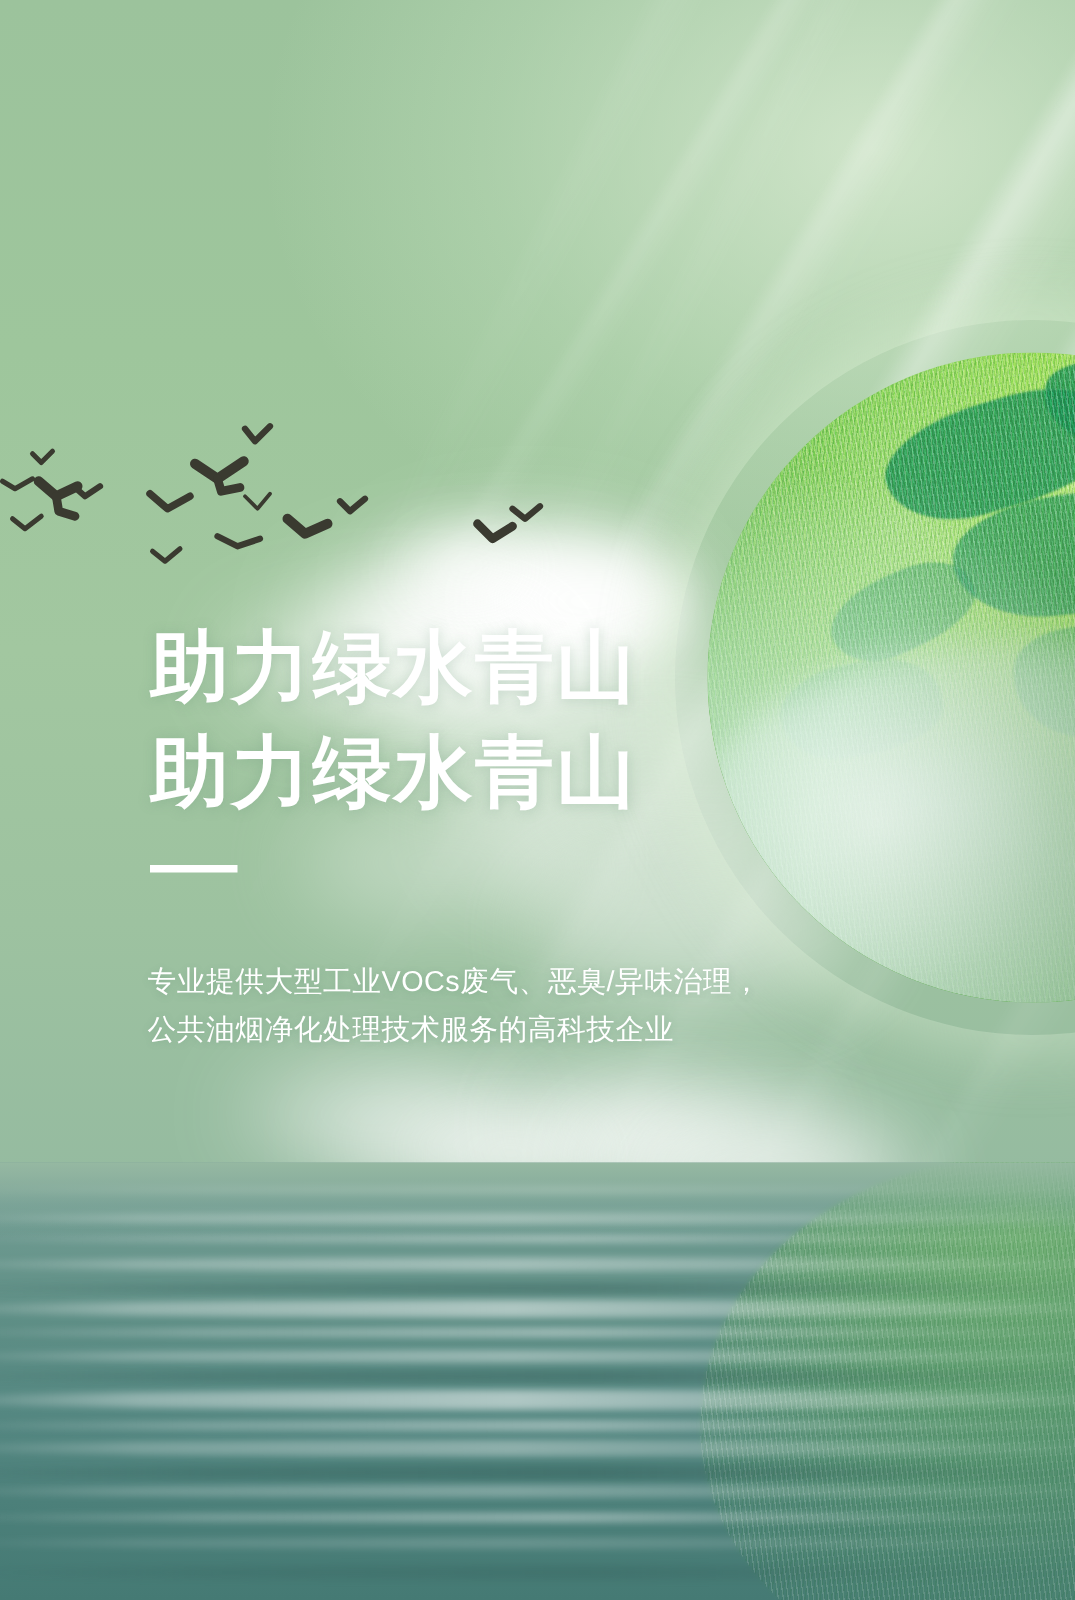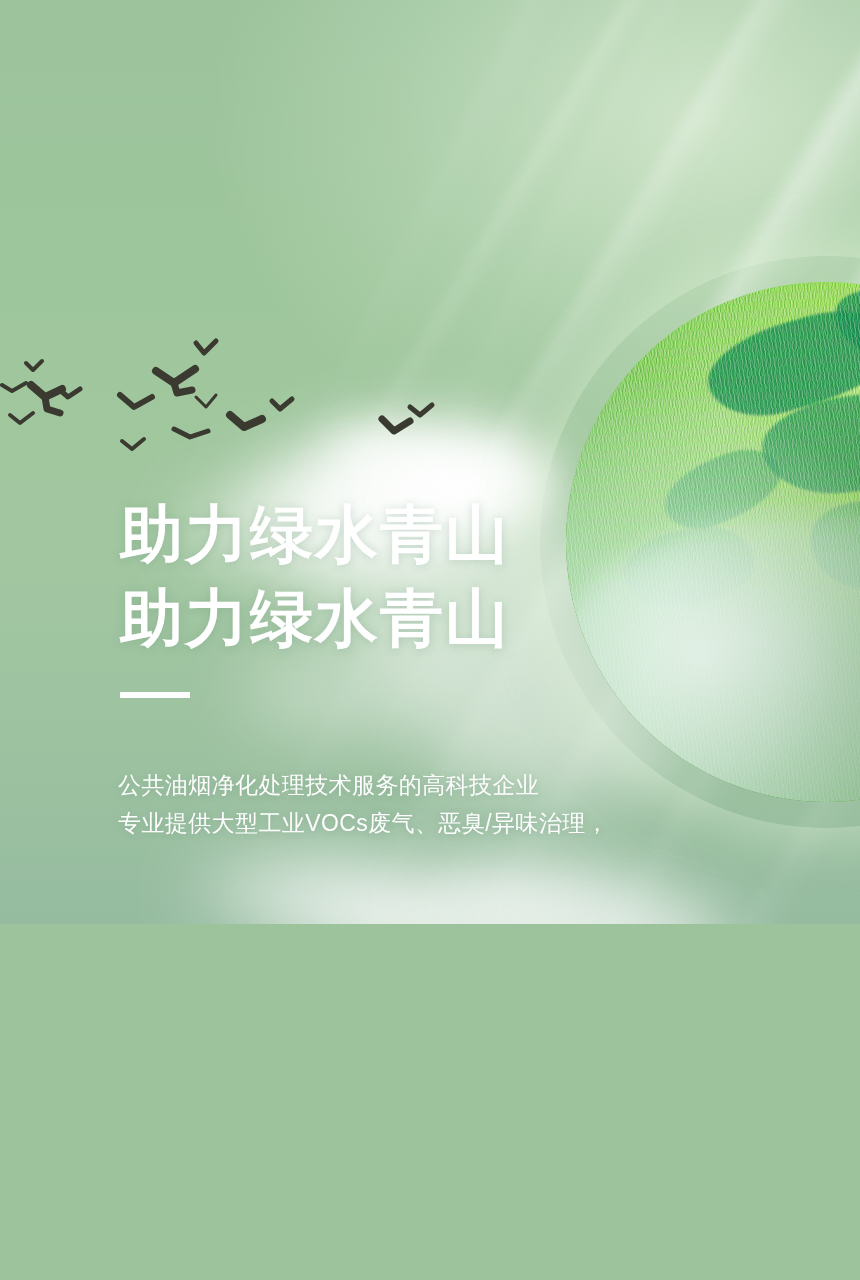--- a/index.html
+++ b/index.html
@@ -5,21 +5,21 @@
   * { margin:0; padding:0; box-sizing:border-box; }
   html, body {
     width:860px; height:1280px;
     background:#9cc39c;
     font-family:"Liberation Sans", "DejaVu Sans", sans-serif;
     overflow:hidden;
   }
 
   #poster {
     position:relative;
-    width:860px; height:924px;
+    width:860px; height:1280px;
     overflow:hidden;
     background:#701a75;
   }
 
   
   .sky {
     position:absolute; left:0; top:0; width:860px; height:1000px;
     background:
       radial-gradient(ellipse 680px 520px at 700px 120px, rgba(228,242,220,0.70) 0%, rgba(210,234,205,0.28) 45%, rgba(160,200,158,0.0) 72%),
       linear-gradient(180deg, #9cc39c 0%, #9ec69c 28%, #a2c7a0 52%, #9dc2a0 74%, #93b9a0 100%);
@@ -305,17 +305,17 @@
   </div>
 
   <div class="headline">
     <div>助力绿水青山</div>
     <div>助力绿水青山</div>
   </div>
 
   <div class="divider"></div>
 
   <div class="subtitle">
+    <div>专业提供大型工业VOCs废气、恶臭/异味治理，</div>
     <div>公共油烟净化处理技术服务的高科技企业</div>
-    <div>专业提供大型工业VOCs废气、恶臭/异味治理，</div>
   </div>
 
 </div>
 
 </body></html>

